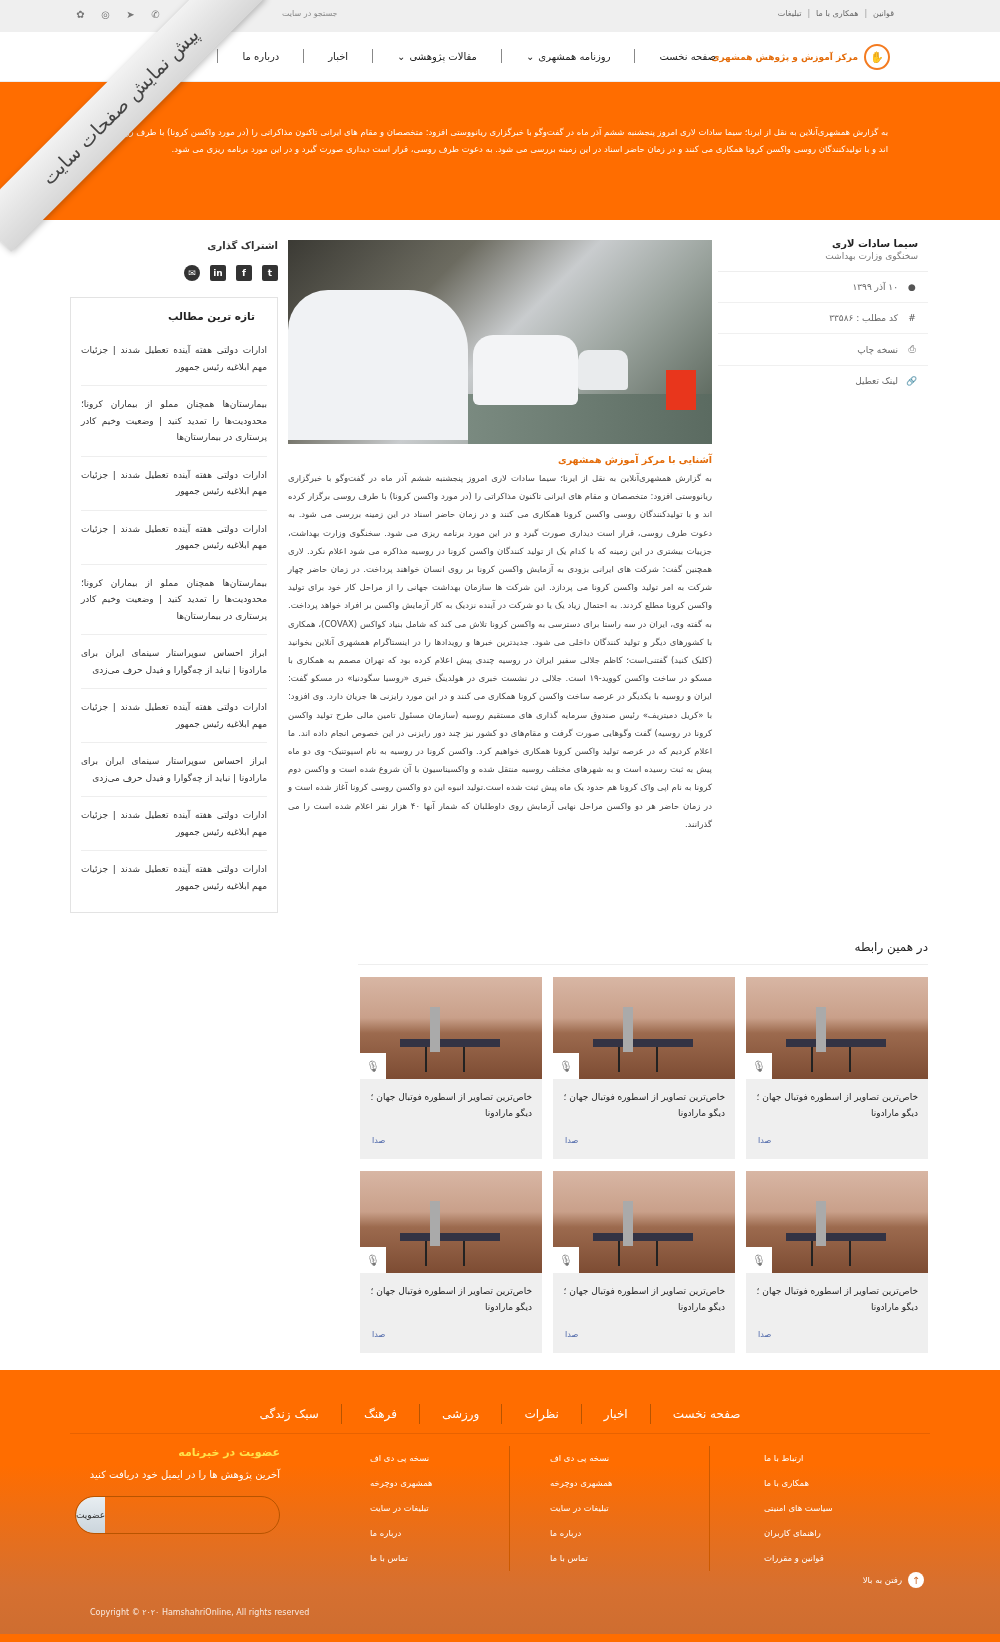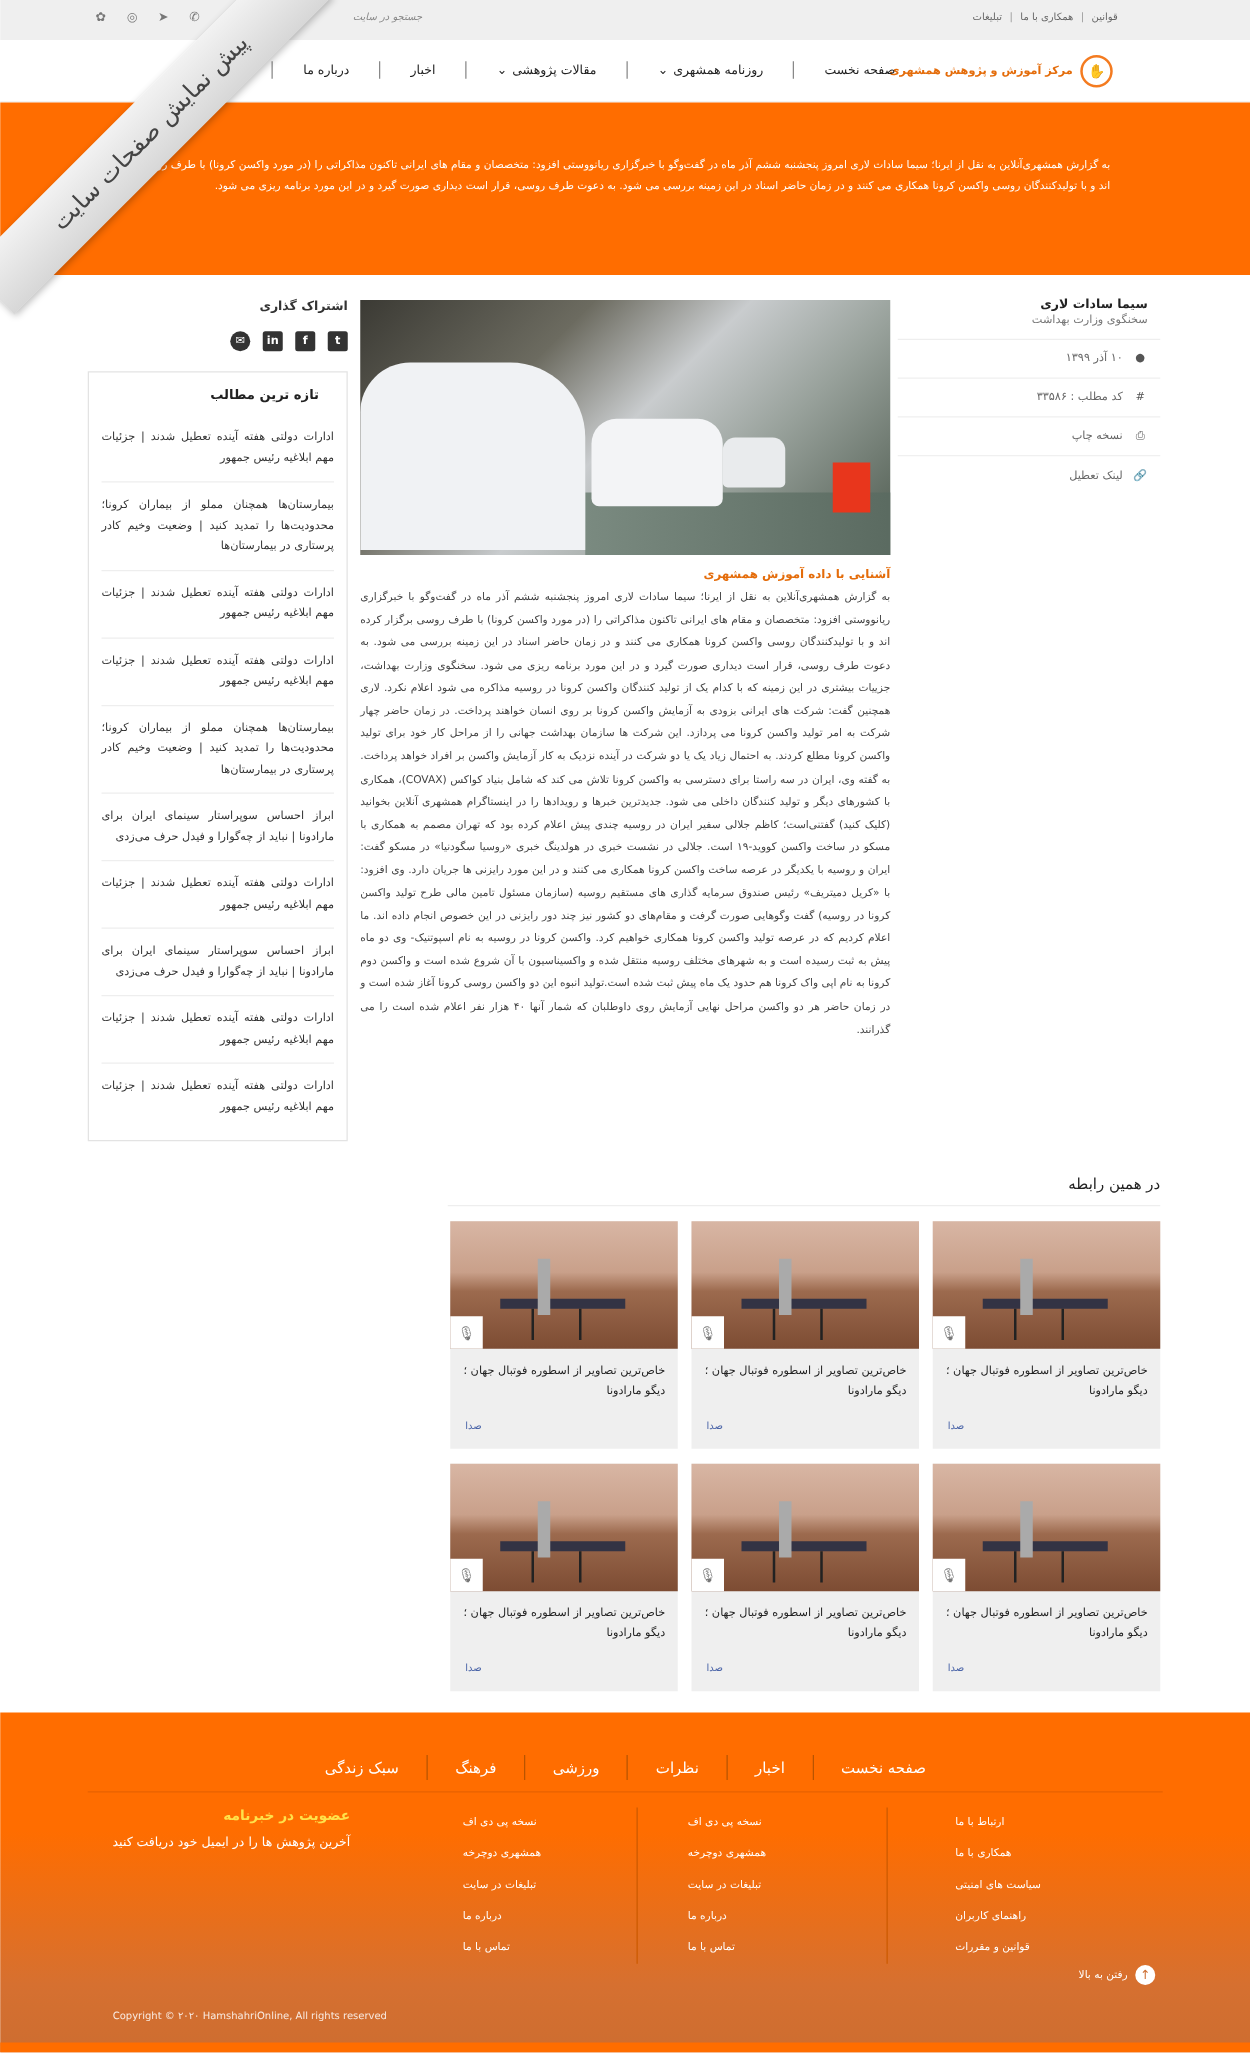--- a/index.html
+++ b/index.html
@@ -3,21 +3,21 @@
 <meta charset="utf-8">
 <style>
   * { box-sizing: border-box; margin: 0; padding: 0; }
   body { width: 1000px; height: 1642px; overflow: hidden; background: #fff; font-family: "DejaVu Sans", sans-serif; color: #333; position: relative; direction: rtl; }
   a { color: inherit; text-decoration: none; }
 
   
   .topbar { height: 32px; background: #efefef; position: relative; }
   .topbar .links { position: absolute; right: 106px; top: 9px; font-size: 8px; color: #666; display: flex; gap: 6px; }
   .topbar .links .sep { color: #999; }
-  .topbar .search { position: absolute; left: 282px; top: 9px; font-size: 8px; color: #888; font-style: italic; }
+  .topbar .search { position: absolute; left: 282px; top: 9px; font-size: 8px; color: #888; }
   .topbar .socials { position: absolute; left: 74px; top: 8px; display: flex; gap: 12px; direction: ltr; }
   .topbar .socials span { width: 13px; height: 13px; display: inline-flex; align-items: center; justify-content: center; font-size: 10px; color: #777; }
 
   
   .nav { height: 50px; background: #fff; position: relative; border-bottom: 1px solid #eee; }
   .logo { position: absolute; right: 110px; top: 12px; display: flex; align-items: center; gap: 6px; }
   .logo .mark { width: 26px; height: 26px; border-radius: 50%; border: 2px solid #f47b20; display: flex; align-items: center; justify-content: center; color: #f47b20; font-size: 11px; }
   .logo .name { font-size: 9px; color: #e46c0a; font-weight: bold; }
   .menu { position: absolute; right: 260px; top: 17px; display: flex; align-items: center; font-size: 10px; color: #222; }
   .menu .item { padding: 0 24px; display: flex; align-items: center; gap: 4px; }
@@ -181,21 +181,21 @@
   </div>
 
   <div class="article">
     <div class="image">
       <div class="floor"></div>
       <div class="car1"></div>
       <div class="car2"></div>
       <div class="car3"></div>
       <div class="bin"></div>
     </div>
-    <div class="subtitle">آشنایی با داده آموزش همشهری</div>
+    <div class="subtitle">آشنایی با مرکز آموزش همشهری</div>
     <div class="body">به گزارش همشهری‌آنلاین به نقل از ایرنا؛ سیما سادات لاری امروز پنجشنبه ششم آذر ماه در گفت‌وگو با خبرگزاری ریانووستی افزود: متخصصان و مقام های ایرانی تاکنون مذاکراتی را (در مورد واکسن کرونا) با طرف روسی برگزار کرده اند و با تولیدکنندگان روسی واکسن کرونا همکاری می کنند و در زمان حاضر اسناد در این زمینه بررسی می شود. به دعوت طرف روسی، قرار است دیداری صورت گیرد و در این مورد برنامه ریزی می شود. سخنگوی وزارت بهداشت، جزییات بیشتری در این زمینه که با کدام یک از تولید کنندگان واکسن کرونا در روسیه مذاکره می شود اعلام نکرد. لاری همچنین گفت: شرکت های ایرانی بزودی به آزمایش واکسن کرونا بر روی انسان خواهند پرداخت. در زمان حاضر چهار شرکت به امر تولید واکسن کرونا می پردازد. این شرکت ها سازمان بهداشت جهانی را از مراحل کار خود برای تولید واکسن کرونا مطلع کردند. به احتمال زیاد یک یا دو شرکت در آینده نزدیک به کار آزمایش واکسن بر افراد خواهد پرداخت. به گفته وی، ایران در سه راستا برای دسترسی به واکسن کرونا تلاش می کند که شامل بنیاد کواکس (COVAX)، همکاری با کشورهای دیگر و تولید کنندگان داخلی می شود. جدیدترین خبرها و رویدادها را در اینستاگرام همشهری آنلاین بخوانید (کلیک کنید) گفتنی‌است؛ کاظم جلالی سفیر ایران در روسیه چندی پیش اعلام کرده بود که تهران مصمم به همکاری با مسکو در ساخت واکسن کووید-۱۹ است. جلالی در نشست خبری در هولدینگ خبری «روسیا سگودنیا» در مسکو گفت: ایران و روسیه با یکدیگر در عرصه ساخت واکسن کرونا همکاری می کنند و در این مورد رایزنی ها جریان دارد. وی افزود: با «کریل دمیتریف» رئیس صندوق سرمایه گذاری های مستقیم روسیه (سازمان مسئول تامین مالی طرح تولید واکسن کرونا در روسیه) گفت وگوهایی صورت گرفت و مقام‌های دو کشور نیز چند دور رایزنی در این خصوص انجام داده اند. ما اعلام کردیم که در عرصه تولید واکسن کرونا همکاری خواهیم کرد. واکسن کرونا در روسیه به نام اسپوتنیک- وی دو ماه پیش به ثبت رسیده است و به شهرهای مختلف روسیه منتقل شده و واکسیناسیون با آن شروع شده است و واکسن دوم کرونا به نام اپی واک کرونا هم حدود یک ماه پیش ثبت شده است.تولید انبوه این دو واکسن روسی کرونا آغاز شده است و در زمان حاضر هر دو واکسن مراحل نهایی آزمایش روی داوطلبان که شمار آنها ۴۰ هزار نفر اعلام شده است را می گذرانند.</div>
   </div>
 
   <div class="left-col">
     <div class="share-title">اشتراک گذاری</div>
     <div class="share-icons">
       <span>t</span>
       <span>f</span>
       <span>in</span>
       <span class="env">✉</span>
@@ -315,20 +315,24 @@
     <div class="col col3">
       <div style="padding-right:12px"><a>نسخه پی دی اف</a></div>
       <div style="padding-right:12px"><a>همشهری دوچرخه</a></div>
       <div style="padding-right:12px"><a>تبلیغات در سایت</a></div>
       <div style="padding-right:12px"><a>درباره ما</a></div>
       <div style="padding-right:12px"><a>تماس با ما</a></div>
     </div>
     <div class="newsletter">
       <h4>عضویت در خبرنامه</h4>
       <p>آخرین پژوهش ها را در ایمیل خود دریافت کنید</p>
+      <div class="form">
+        <div class="btn">عضویت</div>
+        <input type="text" value="" style="">
+      </div>
     </div>
     <div class="totop">
       <span class="ic">↑</span>
       <span>رفتن به بالا</span>
     </div>
   </div>
 
   <div class="copyright">Copyright © ۲۰۲۰ HamshahriOnline, All rights reserved</div>
   <div class="bottom-strip"></div>
 </div>

